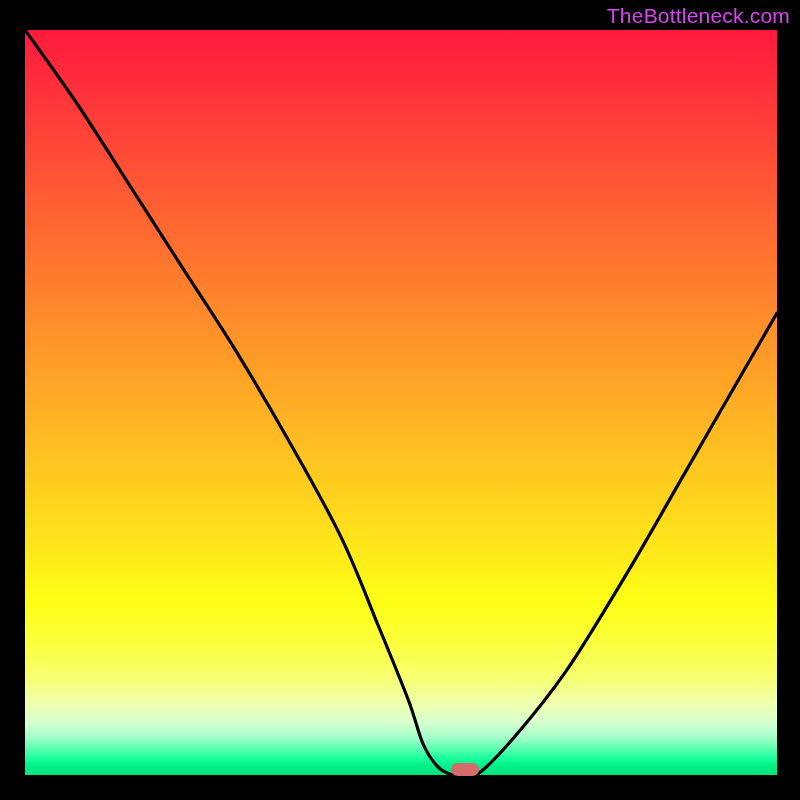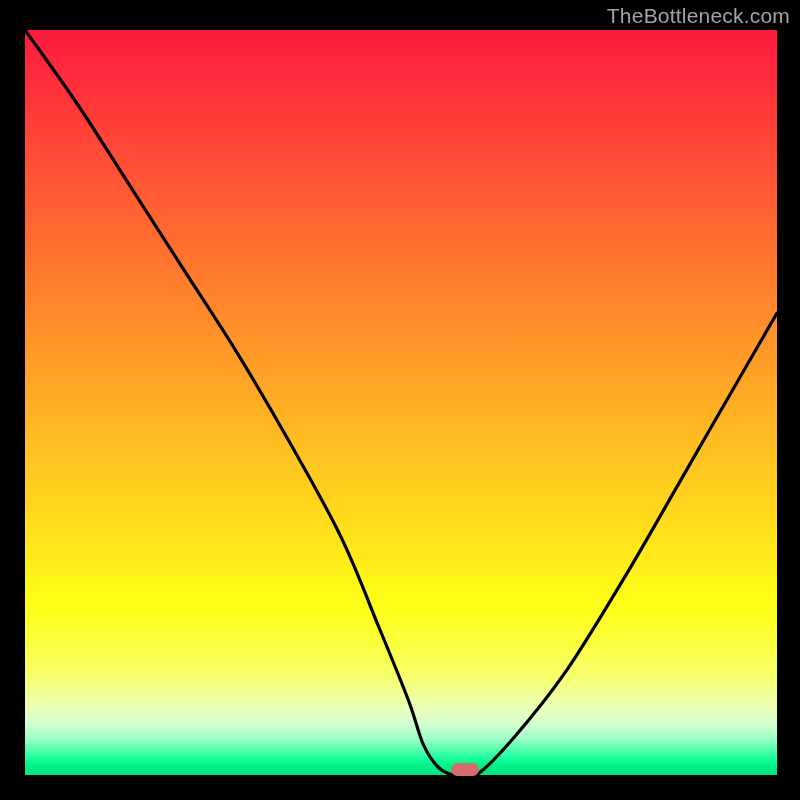--- a/index.html
+++ b/index.html
@@ -14,21 +14,21 @@
   .frame {
     position: relative;
     width: 800px;
     height: 800px;
     background: #000;
   }
   .watermark {
     position: absolute;
     top: 4px;
     right: 10px;
-    color: #a3a3a3;
+    color: #d946ef;
     font-size: 21px;
     font-weight: 500;
     letter-spacing: 0.2px;
     z-index: 10;
     font-family: Arial, Helvetica, sans-serif;
   }
   .plot-area {
     position: absolute;
     left: 25px;
     top: 30px;

